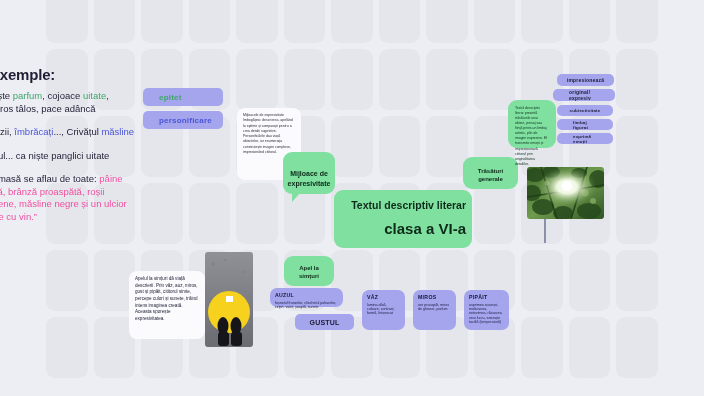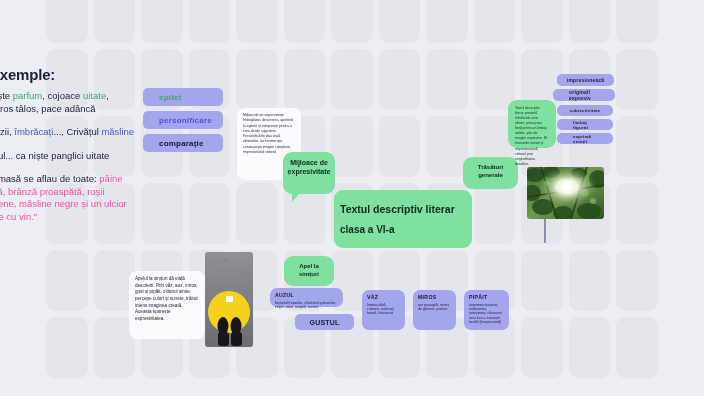--- a/index.html
+++ b/index.html
@@ -53,30 +53,30 @@
     color:#16163a;
     line-height:1.25;
   }
   .pcard .t{font-size:5.2px;font-weight:700;letter-spacing:.3px;display:block;margin-bottom:2px;}
   .pcard .b{font-size:3.6px;font-weight:400;display:block;opacity:.95;}
 
   
   .green{
     background:#7fe0a0;
     border-radius:9px;
-    display:flex;align-items:flex-start;justify-content:center;
+    display:flex;align-items:flex-end;justify-content:center;
     text-align:center;
     color:#0d2b18;
     font-size:7px;
     font-weight:700;
     padding:6px 6px;
     line-height:1.35;
   }
   .green.big{font-size:10.5px;}
-  .green.big .sub{font-size:10px;font-weight:700;}
+  .green.big .sub{font-size:15px;font-weight:700;}
   .green.para{
     font-size:3.5px;font-weight:400;line-height:1.45;
     align-items:flex-start;text-align:left;padding:6px 7px;
     color:#123520;
   }
 
   
   .wcard{
     background:#fbfbfd;
     border-radius:8px;
@@ -209,23 +209,20 @@
         <p style="margin-bottom: 0px;"><span class="pk">mene, măsline negre și un ulcior</span></p>
         <p><span class="pk">are cu vin.”</span></p>
       </div>
   </div>
 
   <div class="node pill" style="left:143px;top:88px;width:80px;height:18px;color:#3fa76a;">
     <span>epitet</span>
   </div>
   <div class="node pill" style="left:143px;top:111px;width:80px;height:18px;color:#4b56d6;">
     <span>personificare</span>
-  </div>
-  <div class="node pill" style="left:143px;top:134px;width:80px;height:18px;color:#16163a;">
-    <span>comparație</span>
   </div>
 
   <div class="node wcard" style="left:237px;top:108px;width:64px;height:72px;">
     <span>Mijloacele de expresivitate îmbogățesc descrierea, apelând la epitete și comparații pentru a crea detalii sugestive. Personificările dau viață obiectelor, iar enumerația construiește imagini complexe, impresionând cititorul.</span>
   </div>
 
   <div class="node green" style="left:283px;top:152px;width:52px;height:42px;">
     <span>Mijloace de expresivitate</span>
   </div>
   <div class="bubble-tail" style="left:292px;top:193px;border-width:9px 8px 0 0;border-color:#7fe0a0 transparent transparent transparent;"></div>

